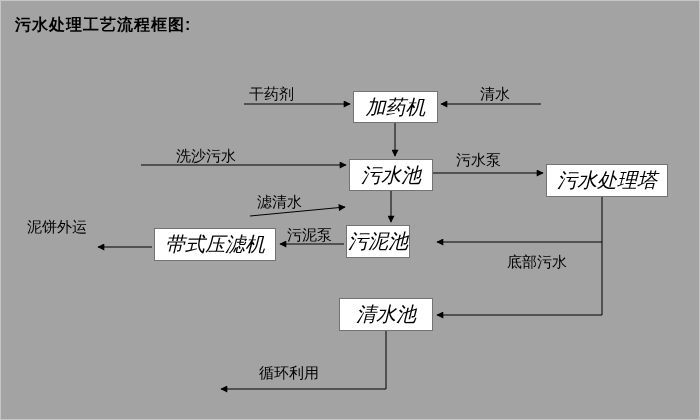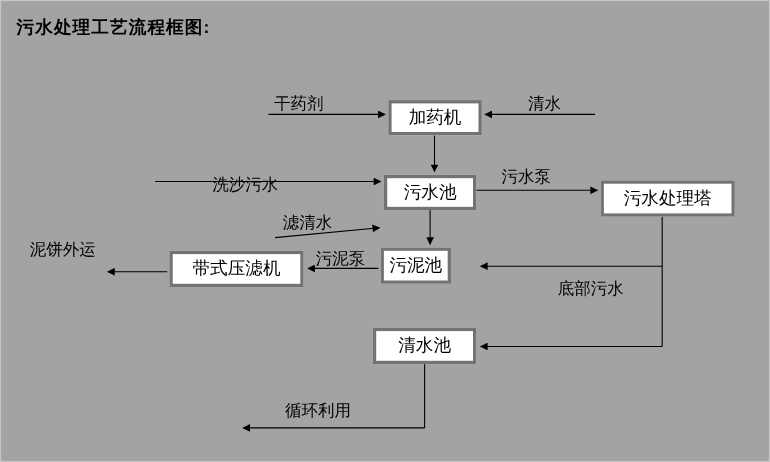--- a/index.html
+++ b/index.html
@@ -22,29 +22,30 @@
     font-weight: bold;
     color: #000000;
     letter-spacing: 1px;
   }
   svg.arrows {
     position: absolute; left: 0; top: 0;
     width: 700px; height: 420px;
   }
   .node {
     position: absolute;
-    border: 3px solid #737373;
+    border: 1px solid #737373;
     background: #ffffff;
     display: flex;
     align-items: center;
     justify-content: center;
-    font-size: 16px;
+    font-size: 20px;
     color: #000000;
     white-space: nowrap;
     z-index: 2;
+    font-style: italic;
   }
   .lbl {
     position: absolute;
     font-size: 15px;
     color: #000000;
     white-space: nowrap;
     z-index: 2;
   }
 </style>
 </head>
@@ -91,21 +92,21 @@
 
   <div class="node" style="left:352px; top:90px;  width:85px;  height:32px;">加药机</div>
   <div class="node" style="left:348px; top:158px; width:84px;  height:32px;">污水池</div>
   <div class="node" style="left:545px; top:163px; width:122px; height:33px;">污水处理塔</div>
   <div class="node" style="left:345px; top:224px; width:64px;  height:33px;">污泥池</div>
   <div class="node" style="left:338px; top:297px; width:94px;  height:33px;">清水池</div>
   <div class="node" style="left:153px; top:227px; width:122px; height:33px;">带式压滤机</div>
 
   <div class="lbl" style="left:248px; top:84px;">干药剂</div>
   <div class="lbl" style="left:479px; top:84px;">清水</div>
-  <div class="lbl" style="left:175px; top:158px;margin-left:17px;">洗沙污水</div>
+  <div class="lbl" style="left:175px; top:146px;">洗沙污水</div>
   <div class="lbl" style="left:455px; top:150px;">污水泵</div>
   <div class="lbl" style="left:256px; top:192px;">滤清水</div>
   <div class="lbl" style="left:286px; top:225px;">污泥泵</div>
   <div class="lbl" style="left:506px; top:220px;margin-top:32px;">底部污水</div>
   <div class="lbl" style="left:26px;  top:217px;">泥饼外运</div>
   <div class="lbl" style="left:258px; top:363px;">循环利用</div>
 
 </div>
 
 </body></html>

